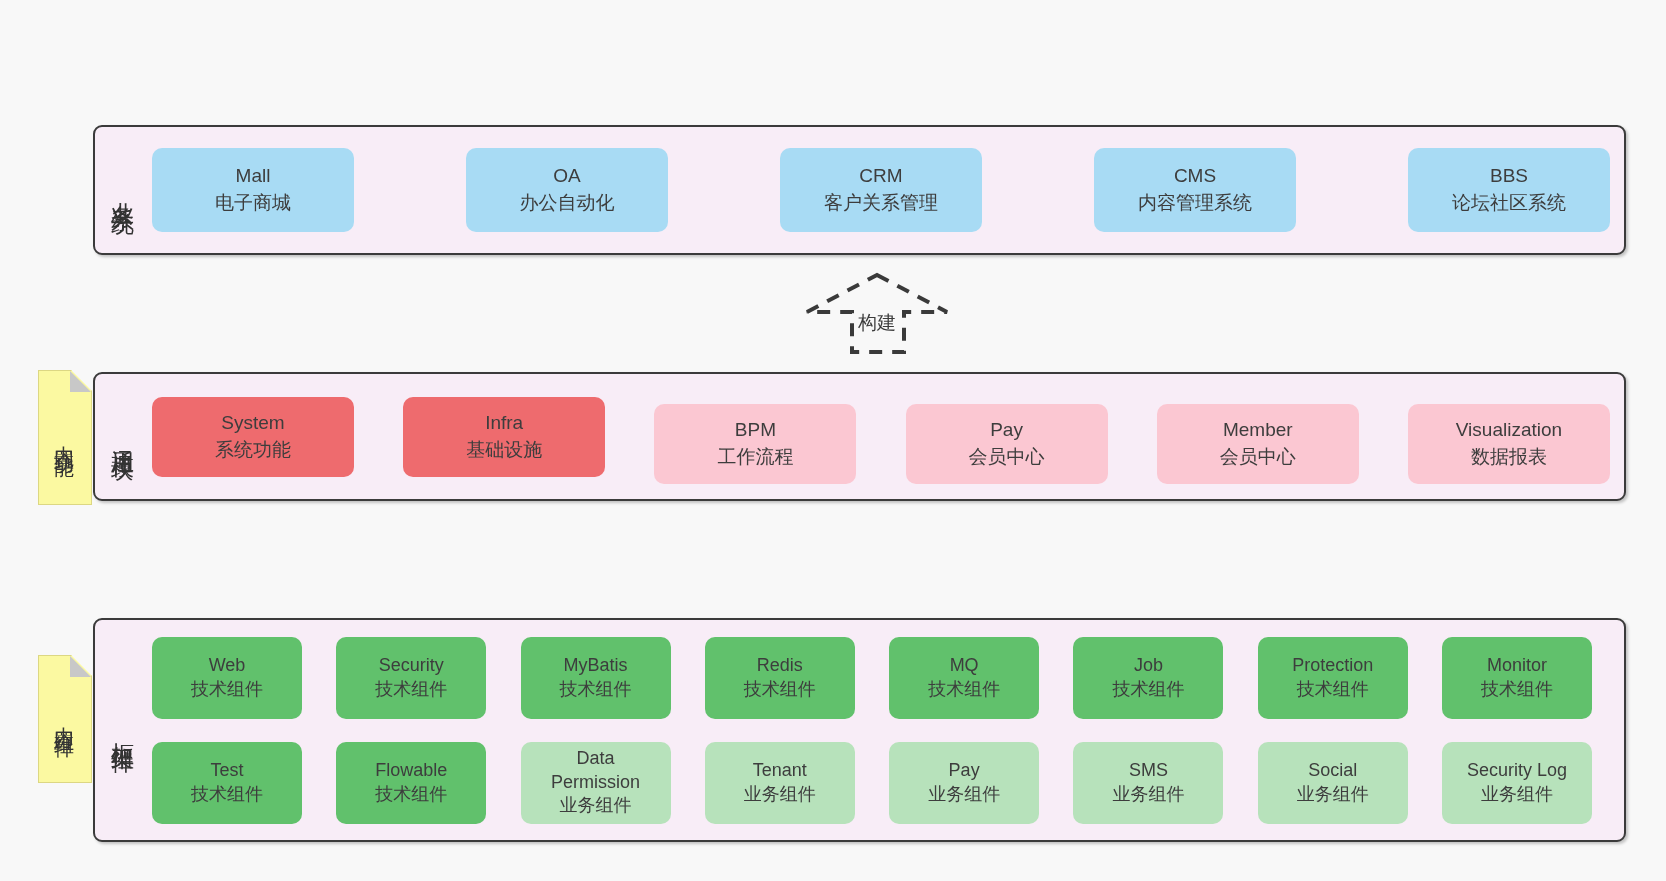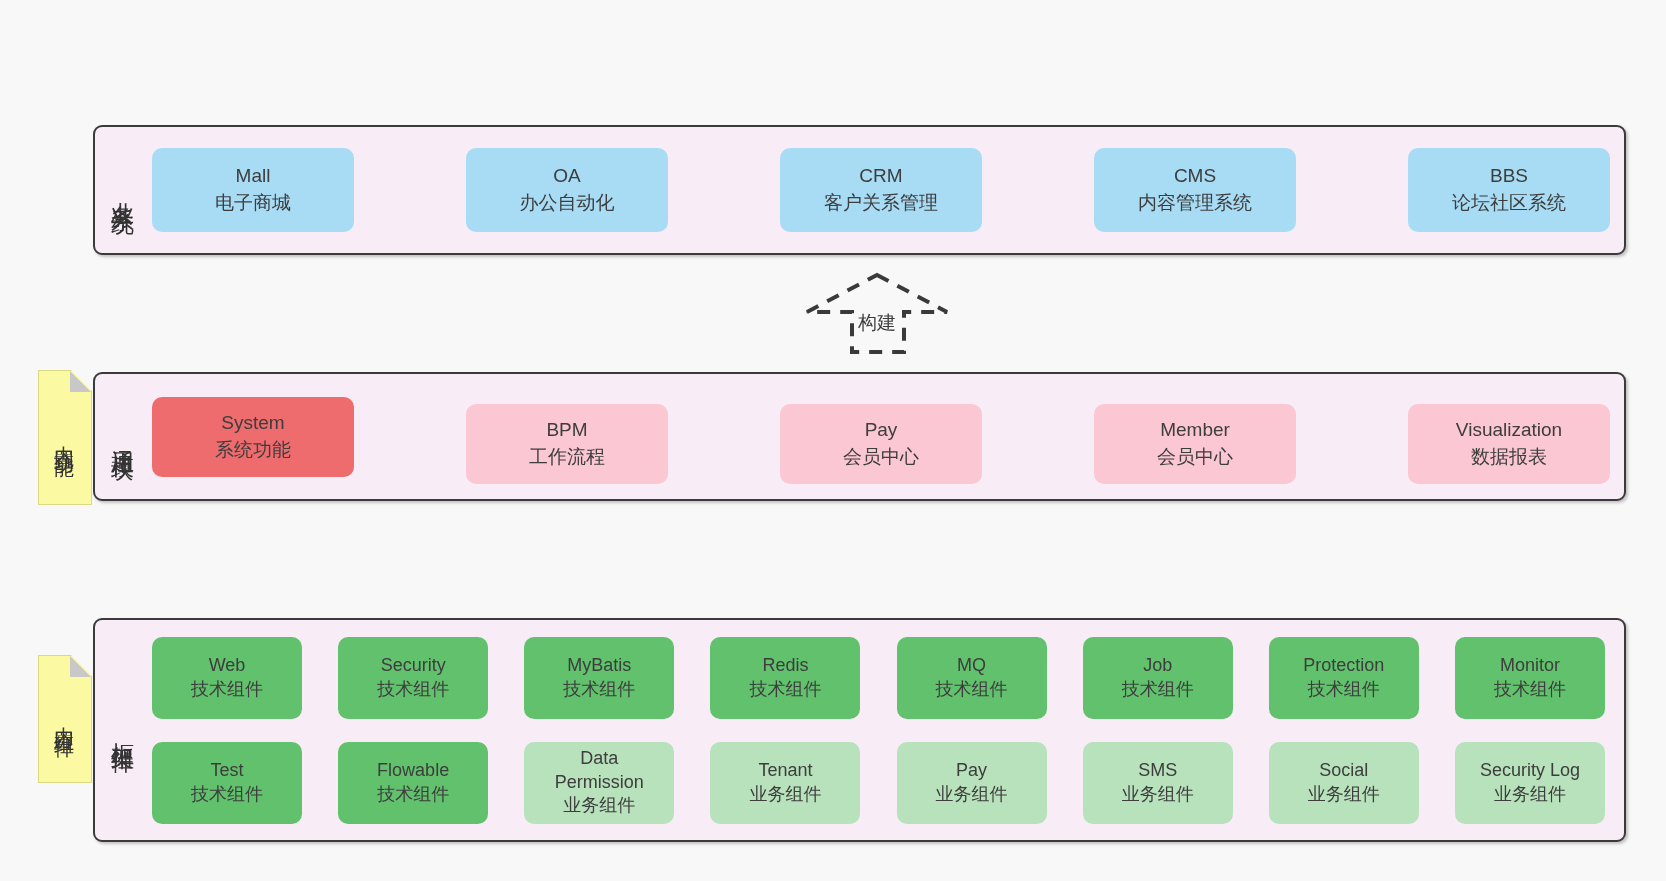--- a/index.html
+++ b/index.html
@@ -19,21 +19,21 @@
   }
   #panel-business{top:125px;height:130px;}
   #panel-modules{top:372px;height:129px;}
   #panel-components{top:618px;height:224px;}
   .vlabel{
     flex:none;width:57px;display:flex;align-items:center;justify-content:center;
     writing-mode:vertical-rl;text-orientation:upright;
     font-size:23px;letter-spacing:3px;color:#333;
   }
   .rows{flex:1;display:flex;flex-direction:column;justify-content:center;gap:23px;padding-right:14px;}
-  #panel-components .rows{padding-right:19px;}
+  #panel-components .rows{padding-right:32px;}
   .box-row{display:flex;justify-content:space-between;align-items:center;}
   .box{
     border-radius:10px;box-sizing:border-box;
     display:flex;flex-direction:column;justify-content:center;align-items:center;
     text-align:center;line-height:1.4;color:var(--text,#3d3d3d);
     padding:0 14px;
   }
   #panel-business .box{width:202px;height:84px;font-size:19px;}
   #panel-modules .box{width:202px;height:80px;font-size:19px;}
   #panel-components .box{width:150px;height:82px;font-size:18px;line-height:1.3;padding:0 13px;}
@@ -120,20 +120,24 @@
   </div>
 
   <div class="panel" id="panel-modules">
     <div class="vlabel">通用模块</div>
     <div class="rows">
         <div class="box-row">
           <div class="box red">
             <div class="box-title">System</div>
             <div class="box-sub">系统功能</div>
           </div>
+          <div class="box red">
+            <div class="box-title">Infra</div>
+            <div class="box-sub">基础设施</div>
+          </div>
           <div class="box pink">
             <div class="box-title">BPM</div>
             <div class="box-sub">工作流程</div>
           </div>
           <div class="box pink">
             <div class="box-title">Pay</div>
             <div class="box-sub">会员中心</div>
           </div>
           <div class="box pink">
             <div class="box-title">Member</div>

